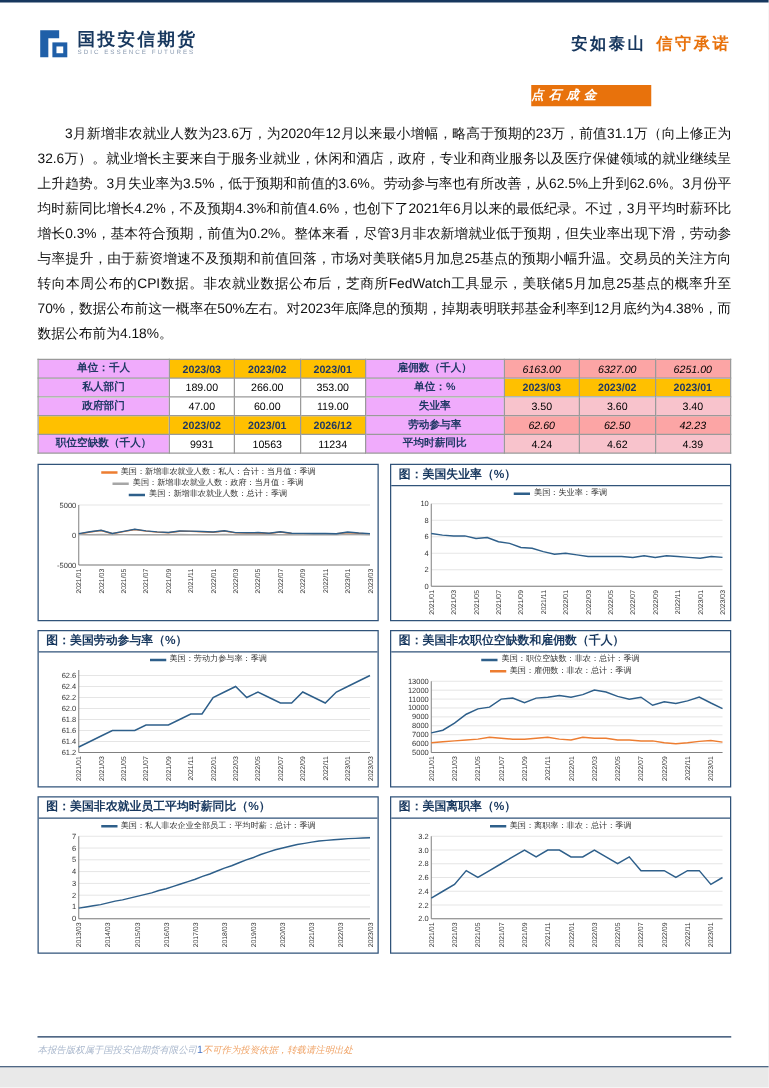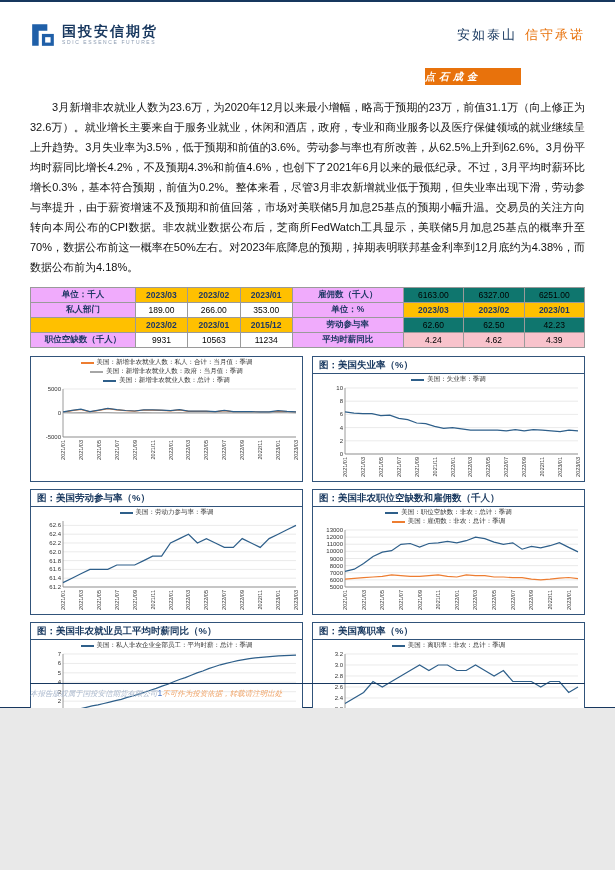--- a/index.html
+++ b/index.html
@@ -1,46 +1,46 @@
 <!DOCTYPE html>
 <html><head>
 <meta charset="utf-8">
 <style>
   html,body{margin:0;padding:0;background:#e9e9e9;}
   .page{
-    width:615px;height:708px;box-sizing:border-box;margin:0 auto;background:#fff;
+    width:615px;height:854px;box-sizing:border-box;margin:0 auto;background:#fff;
     border-top:2px solid #17375e;border-bottom:1px solid #17375e;
     padding:12px 30px 6px;position:relative;
     font-family:"Liberation Sans","DejaVu Sans",sans-serif;color:#000;
   }
   
   .hdr{display:flex;justify-content:space-between;align-items:center;height:42px;}
   .logo{display:flex;align-items:center;gap:6px;}
   .logo svg{width:26px;height:26px;}
   .logo-cn{font-size:14px;font-weight:bold;color:#17375e;letter-spacing:2px;line-height:15px;}
   .logo-en{font-size:5px;color:#8a9ab0;letter-spacing:1.6px;line-height:7px;}
-  .slogan{font-size:13px;font-weight:normal;color:#17375e;letter-spacing:2px;}
+  .slogan{font-size:13px;font-weight:bold;color:#17375e;letter-spacing:2px;}
   .slogan .or{color:#e8720c;margin-left:8px;}
   
   .title-bar{margin-top:6px;height:20px;line-height:20px;background:#17375e;color:#fff;
     text-align:center;font-size:11.5px;font-weight:bold;letter-spacing:2px;}
   
   .badge-row{display:flex;justify-content:flex-end;padding-right:64px;margin-top:12px;}
   .badge{background:#e8720c;color:#fff;font-size:10px;font-weight:bold;letter-spacing:4px;
     width:96px;height:17px;line-height:17px;font-style:italic;}
   
   .body-text{margin:12px 0 10px;font-size:11px;line-height:1.82;text-align:justify;
     text-indent:2em;color:#111;}
   
   table.datatbl{border-collapse:collapse;width:100%;font-size:8.5px;table-layout:fixed;}
   table.datatbl td{border:1px solid #9a9a9a;padding:1px 3px;height:11.5px;text-align:center;
     overflow:hidden;white-space:nowrap;}
   td.h{background:#ffc000;font-weight:bold;color:#1f3864;}
   td.hl{background:#f0abfc;font-weight:bold;color:#1f3864;text-align:left;}
-  td.g{background:#0f766e;}
+  td.g{background:#fca5a5;font-style:italic;}
   td.p{background:#f8c3cc;}
   td.w{background:#fff;}
   
   .charts{display:grid;grid-template-columns:1fr 1fr;gap:7px 9px;margin-top:8px;}
   .panel{border:1px solid #31537a;background:#fff;}
   .ptitle{font-size:9.5px;font-weight:bold;color:#17375e;padding:2px 6px;
     border-bottom:1px solid #31537a;height:12px;line-height:12px;}
   .legend{padding:1px 0 0;}
   .lrow{display:flex;align-items:center;justify-content:center;height:9px;}
   .lrow i{display:inline-block;width:13px;height:2px;margin-right:3px;}
@@ -108,24 +108,34 @@
           <td class="hl">私人部门</td>
           <td class="w">189.00</td>
           <td class="w">266.00</td>
           <td class="w">353.00</td>
           <td class="hl">单位：%</td>
           <td class="h">2023/03</td>
           <td class="h">2023/02</td>
           <td class="h">2023/01</td>
         </tr>
         <tr>
+          <td class="hl">政府部门</td>
+          <td class="w">47.00</td>
+          <td class="w">60.00</td>
+          <td class="w">119.00</td>
+          <td class="hl">失业率</td>
+          <td class="p">3.50</td>
+          <td class="p">3.60</td>
+          <td class="p">3.40</td>
+        </tr>
+        <tr>
           <td class="h"></td>
           <td class="h">2023/02</td>
           <td class="h">2023/01</td>
-          <td class="h">2015/12</td>
+          <td class="h">2026/12</td>
           <td class="hl">劳动参与率</td>
           <td class="g">62.60</td>
           <td class="g">62.50</td>
           <td class="g">42.23</td>
         </tr>
         <tr>
           <td class="hl">职位空缺数（千人）</td>
           <td class="w">9931</td>
           <td class="w">10563</td>
           <td class="w">11234</td>

